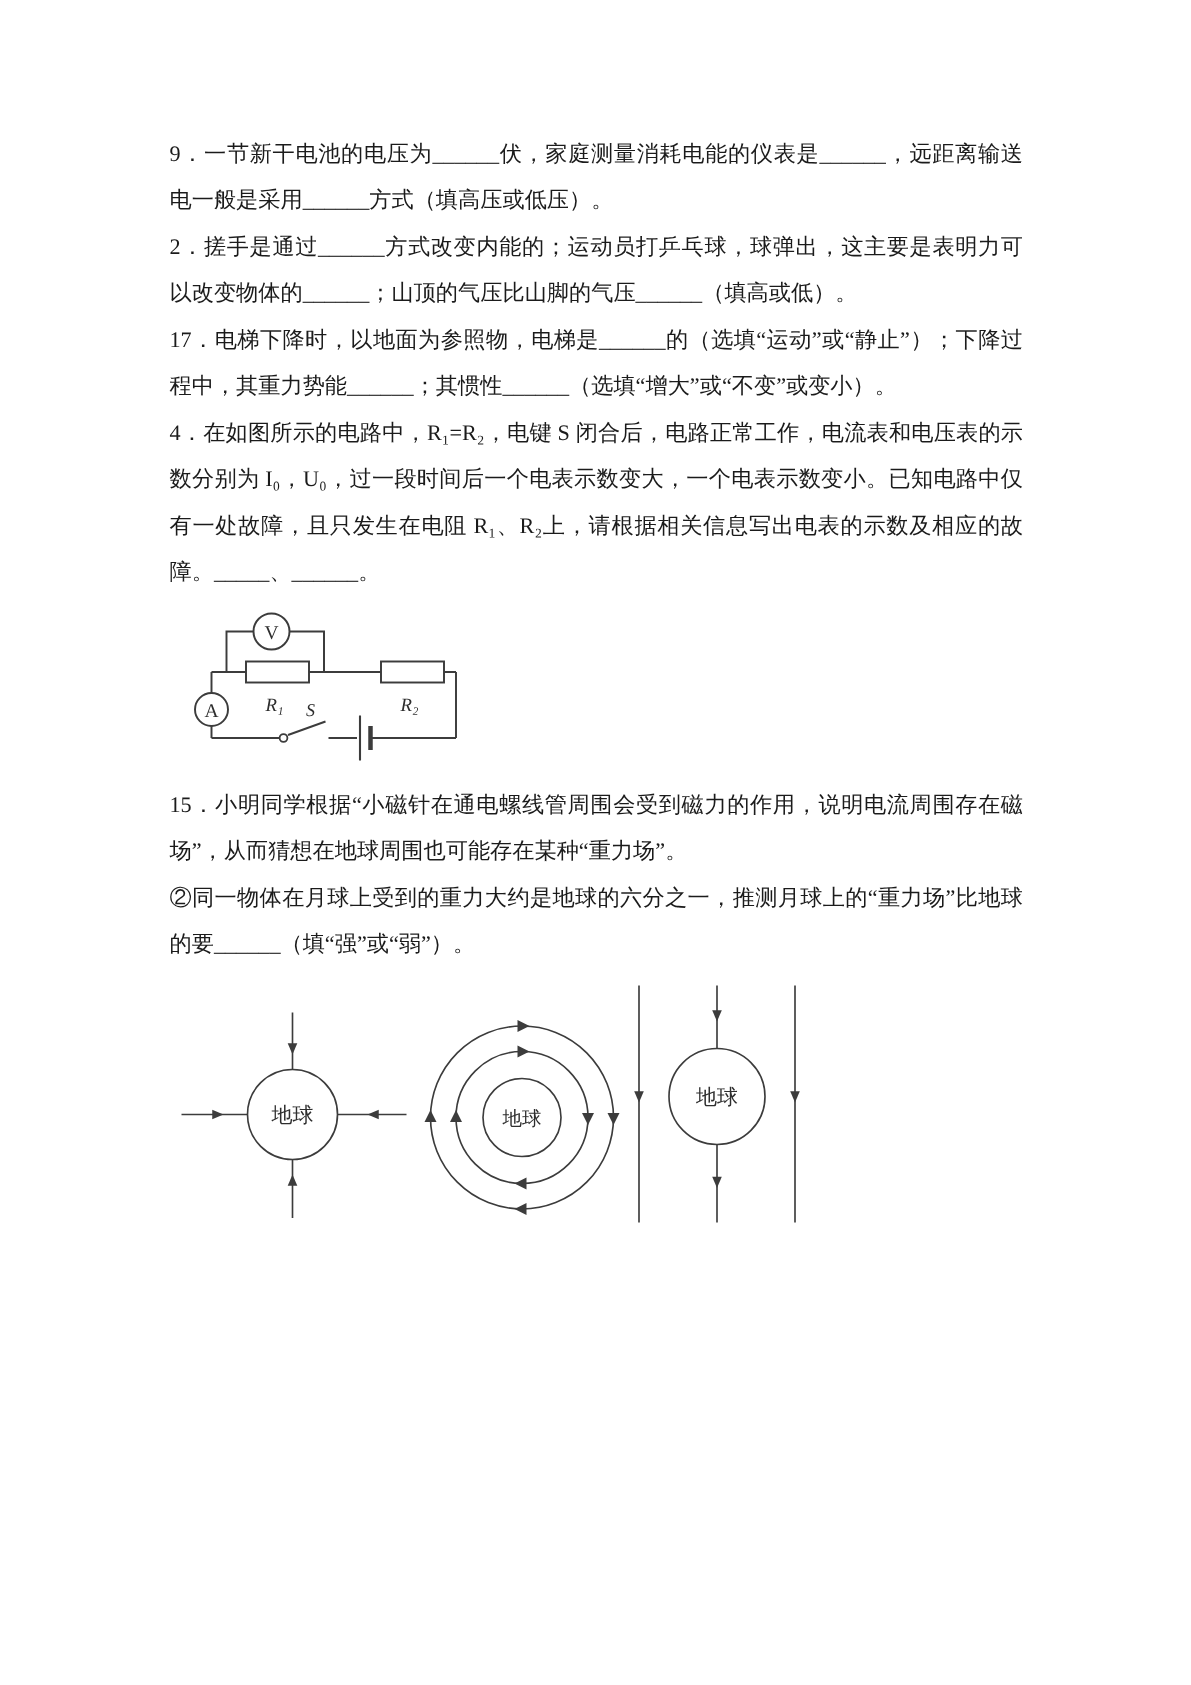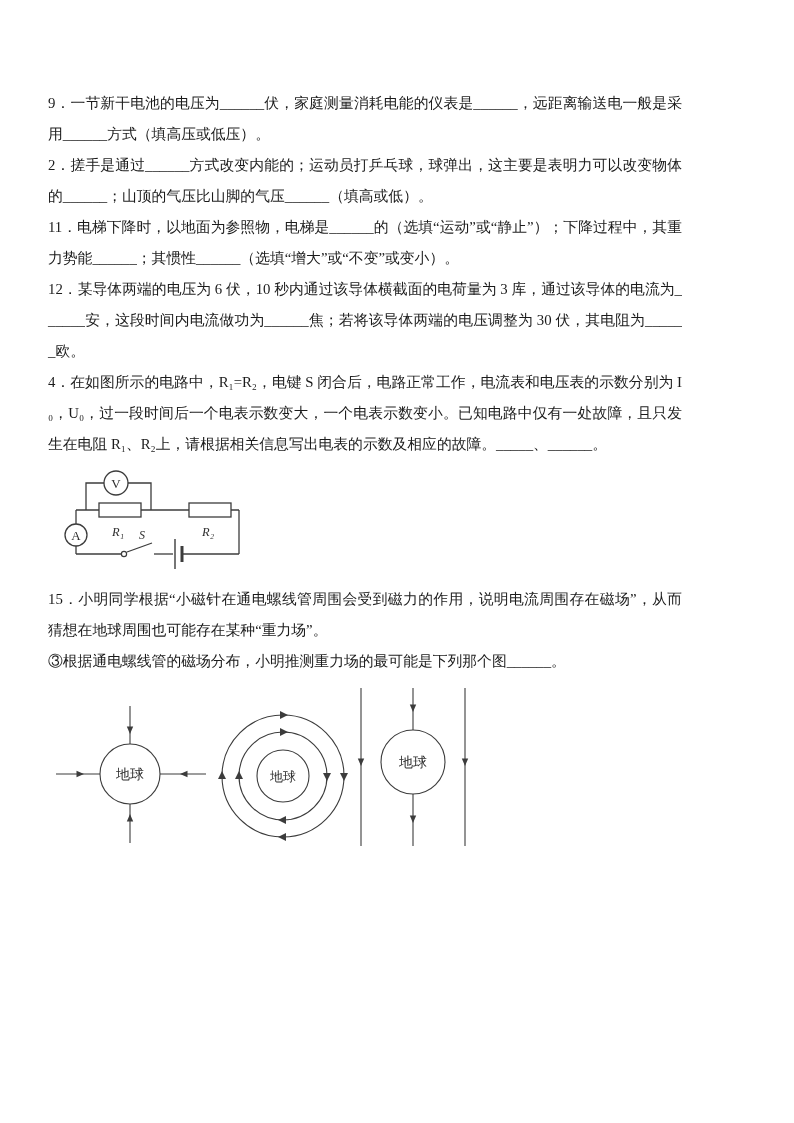--- a/index.html
+++ b/index.html
@@ -3,21 +3,21 @@
 <meta charset="utf-8">
 <style>
   * { margin:0; padding:0; box-sizing:border-box; }
   html, body { background:#ffffff; }
   body {
     width:794px; height:1123px;
     font-family:"Liberation Serif","DejaVu Serif",serif;
     color:#1b1b1b;
     position:relative; overflow:hidden;
   }
-  .page { padding:88px 112px 0 48px; }
+  .page { padding:88px 112px 0 113px; }
   .q {
     font-size:14.8px;
     line-height:31px;
     text-align:justify;
     word-break:break-all;
   }
   .circuit-wrap { margin:7px 0 5px 8px; height:112px; }
   .diagrams-row { display:flex; align-items:flex-start; margin-top:9px; }
   svg { display:block; }
   svg text {
@@ -29,22 +29,21 @@
   .sw-label { font-size:12px; font-style:italic; }
   .earth-label { font-size:14px; }
 </style>
 </head>
 <body>
 
 <div class="page">
 
   <p class="q">9．一节新干电池的电压为______伏，家庭测量消耗电能的仪表是______，远距离输送电一般是采用______方式（填高压或低压）。</p>
   <p class="q">2．搓手是通过______方式改变内能的；运动员打乒乓球，球弹出，这主要是表明力可以改变物体的______；山顶的气压比山脚的气压______（填高或低）。</p>
-  <p class="q">11．电梯下降时，以地面为参照物，电梯是______的（选填“运动”或“静止”）；下降过程中，其重力势能______；其惯性______（选填“增大”或“不变”或变小）。</p>
-  <p class="q">12．某导体两端的电压为 6 伏，10 秒内通过该导体横截面的电荷量为 3 库，通过该导体的电流为______安，这段时间内电流做功为______焦；若将该导体两端的电压调整为 30 伏，其电阻为______欧。</p>
+  <p class="q">17．电梯下降时，以地面为参照物，电梯是______的（选填“运动”或“静止”）；下降过程中，其重力势能______；其惯性______（选填“增大”或“不变”或变小）。</p>
   <p class="q">4．在如图所示的电路中，R₁=R₂，电键 S 闭合后，电路正常工作，电流表和电压表的示数分别为 I₀，U₀，过一段时间后一个电表示数变大，一个电表示数变小。已知电路中仅有一处故障，且只发生在电阻 R₁、R₂上，请根据相关信息写出电表的示数及相应的故障。_____、______。</p>
 
   <div class="circuit-wrap">
     <svg width="205" height="110" viewBox="0 0 205 110">
       <g stroke="#3c3c3c" stroke-width="1.3" fill="none">
 
         <path d="M20,43 H183"></path>
 
         <path d="M30,43 V16 H95 V43"></path>
 
@@ -84,21 +83,21 @@
       </g>
 
       <g stroke="#3c3c3c">
         <path d="M119,72 V102" stroke-width="1.4" fill="none"></path>
         <path d="M126,79 V95" stroke-width="3" fill="none"></path>
       </g>
     </svg>
   </div>
 
   <p class="q">15．小明同学根据“小磁针在通电螺线管周围会受到磁力的作用，说明电流周围存在磁场”，从而猜想在地球周围也可能存在某种“重力场”。</p>
-  <p class="q">③根据通电螺线管的磁场分布，小明推测重力场的最可能是下列那个图______。</p>
+  <p class="q">②同一物体在月球上受到的重力大约是地球的六分之一，推测月球上的“重力场”比地球的要______（填“强”或“弱”）。</p>
 
   <div class="diagrams-row">
 
     <svg width="165" height="165" viewBox="0 0 165 165">
       <g stroke="#3c3c3c" stroke-width="1.1" fill="none">
         <path d="M82,20 V58"></path>
         <path d="M82,118 V157"></path>
         <path d="M8,88 H52"></path>
         <path d="M112,88 H158"></path>
       </g>

